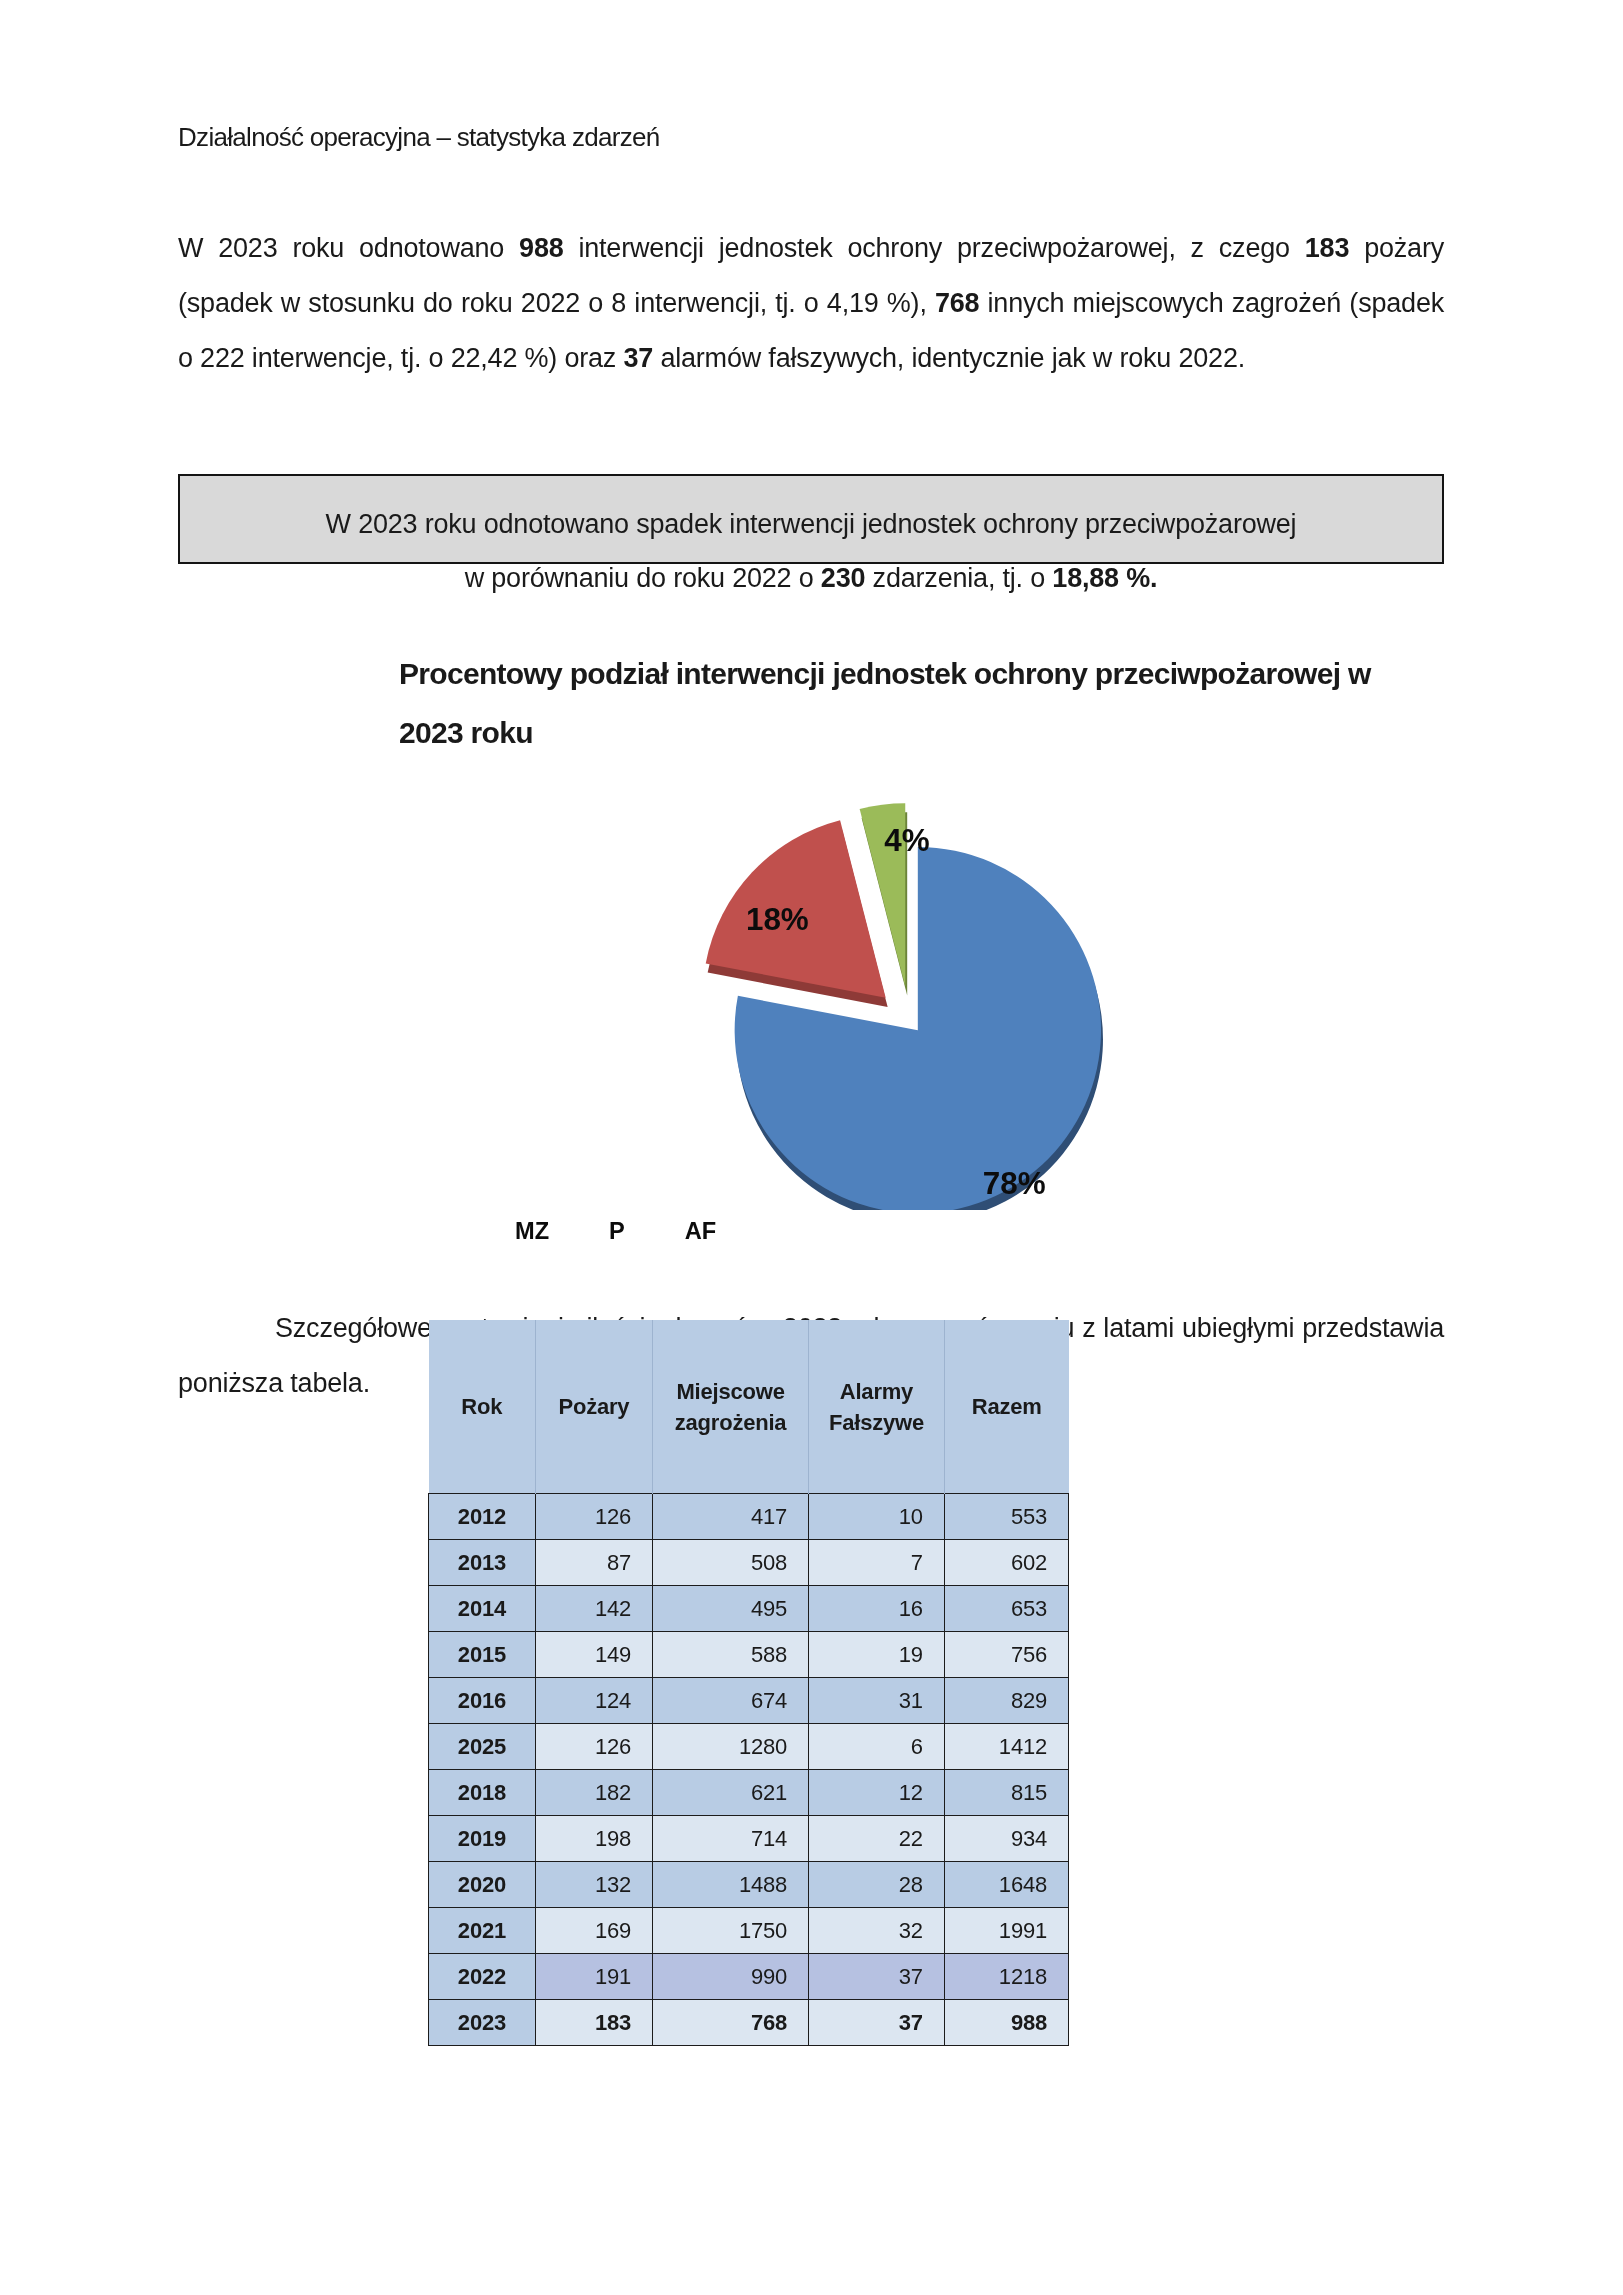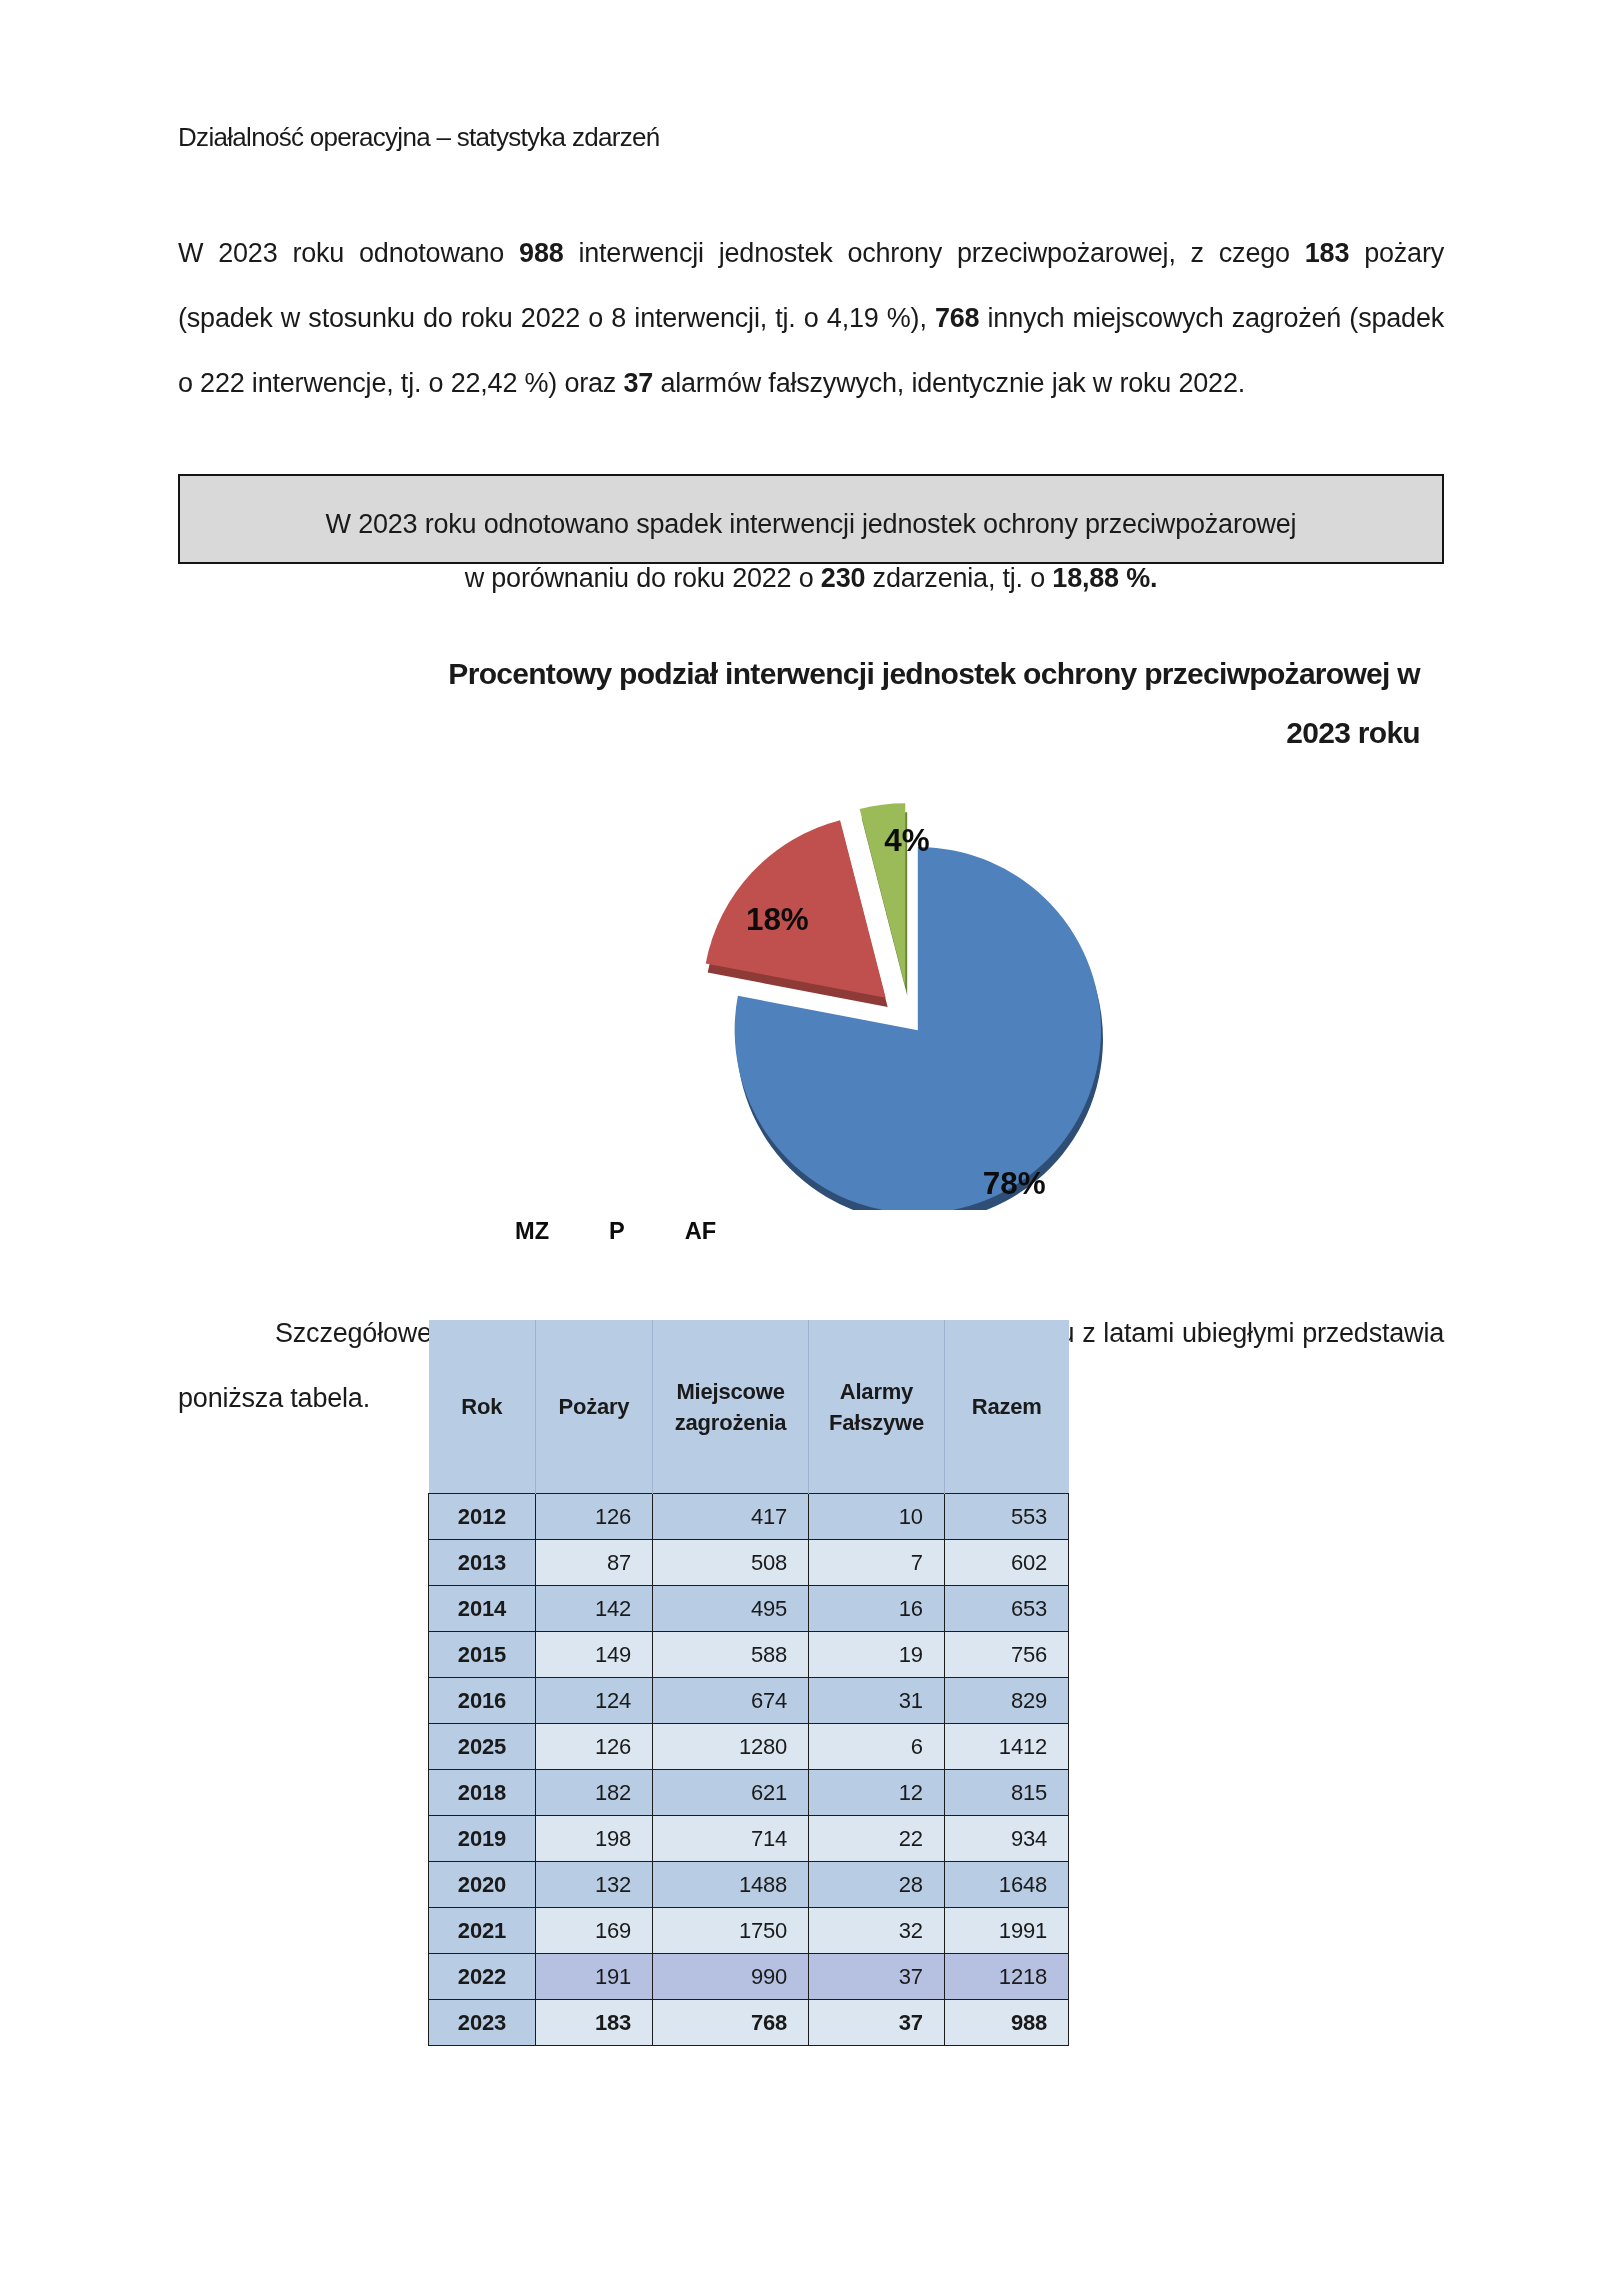--- a/index.html
+++ b/index.html
@@ -11,40 +11,40 @@
     font-family:"Liberation Sans",sans-serif;
     color:#1a1a1a;
     overflow:hidden;
   }
   .doc-title{
     position:absolute;left:178px;top:122px;margin:0;
     font-size:26px;font-weight:normal;letter-spacing:-0.7px;
   }
   .para{
     position:absolute;left:178px;width:1266px;
-    font-size:27px;line-height:65px;letter-spacing:-0.2px;
+    font-size:27px;line-height:55px;letter-spacing:-0.2px;
     text-align:justify;
   }
   .para b,.box b{font-weight:bold;}
   #intro-paragraph{top:194px;}
   #table-paragraph{top:1274px;text-indent:97px;}
   .box{
     position:absolute;left:178px;top:474px;width:1266px;height:90px;
     box-sizing:border-box;
     background:#d9d9d9;
     border:2px solid #141414;
     text-align:center;
     font-size:27px;line-height:54px;letter-spacing:-0.2px;
     padding-top:21px;
   }
   .chart{
     position:absolute;left:399px;top:644px;width:1021px;
   }
   .chart-title{
-    text-align:right;font-size:30px;font-weight:bold;
+    text-align:left;font-size:30px;font-weight:bold;
     line-height:59px;letter-spacing:-0.7px;margin:0;
   }
   .pie-svg{display:block;margin:29px auto 0;}
   .pie-label{
     font-family:"Liberation Sans",sans-serif;
     font-size:48px;font-weight:bold;fill:#0c0c0c;text-anchor:middle;
   }
   .legend{
     margin-top:7.9px;padding-left:116px;
     display:flex;gap:60px;

